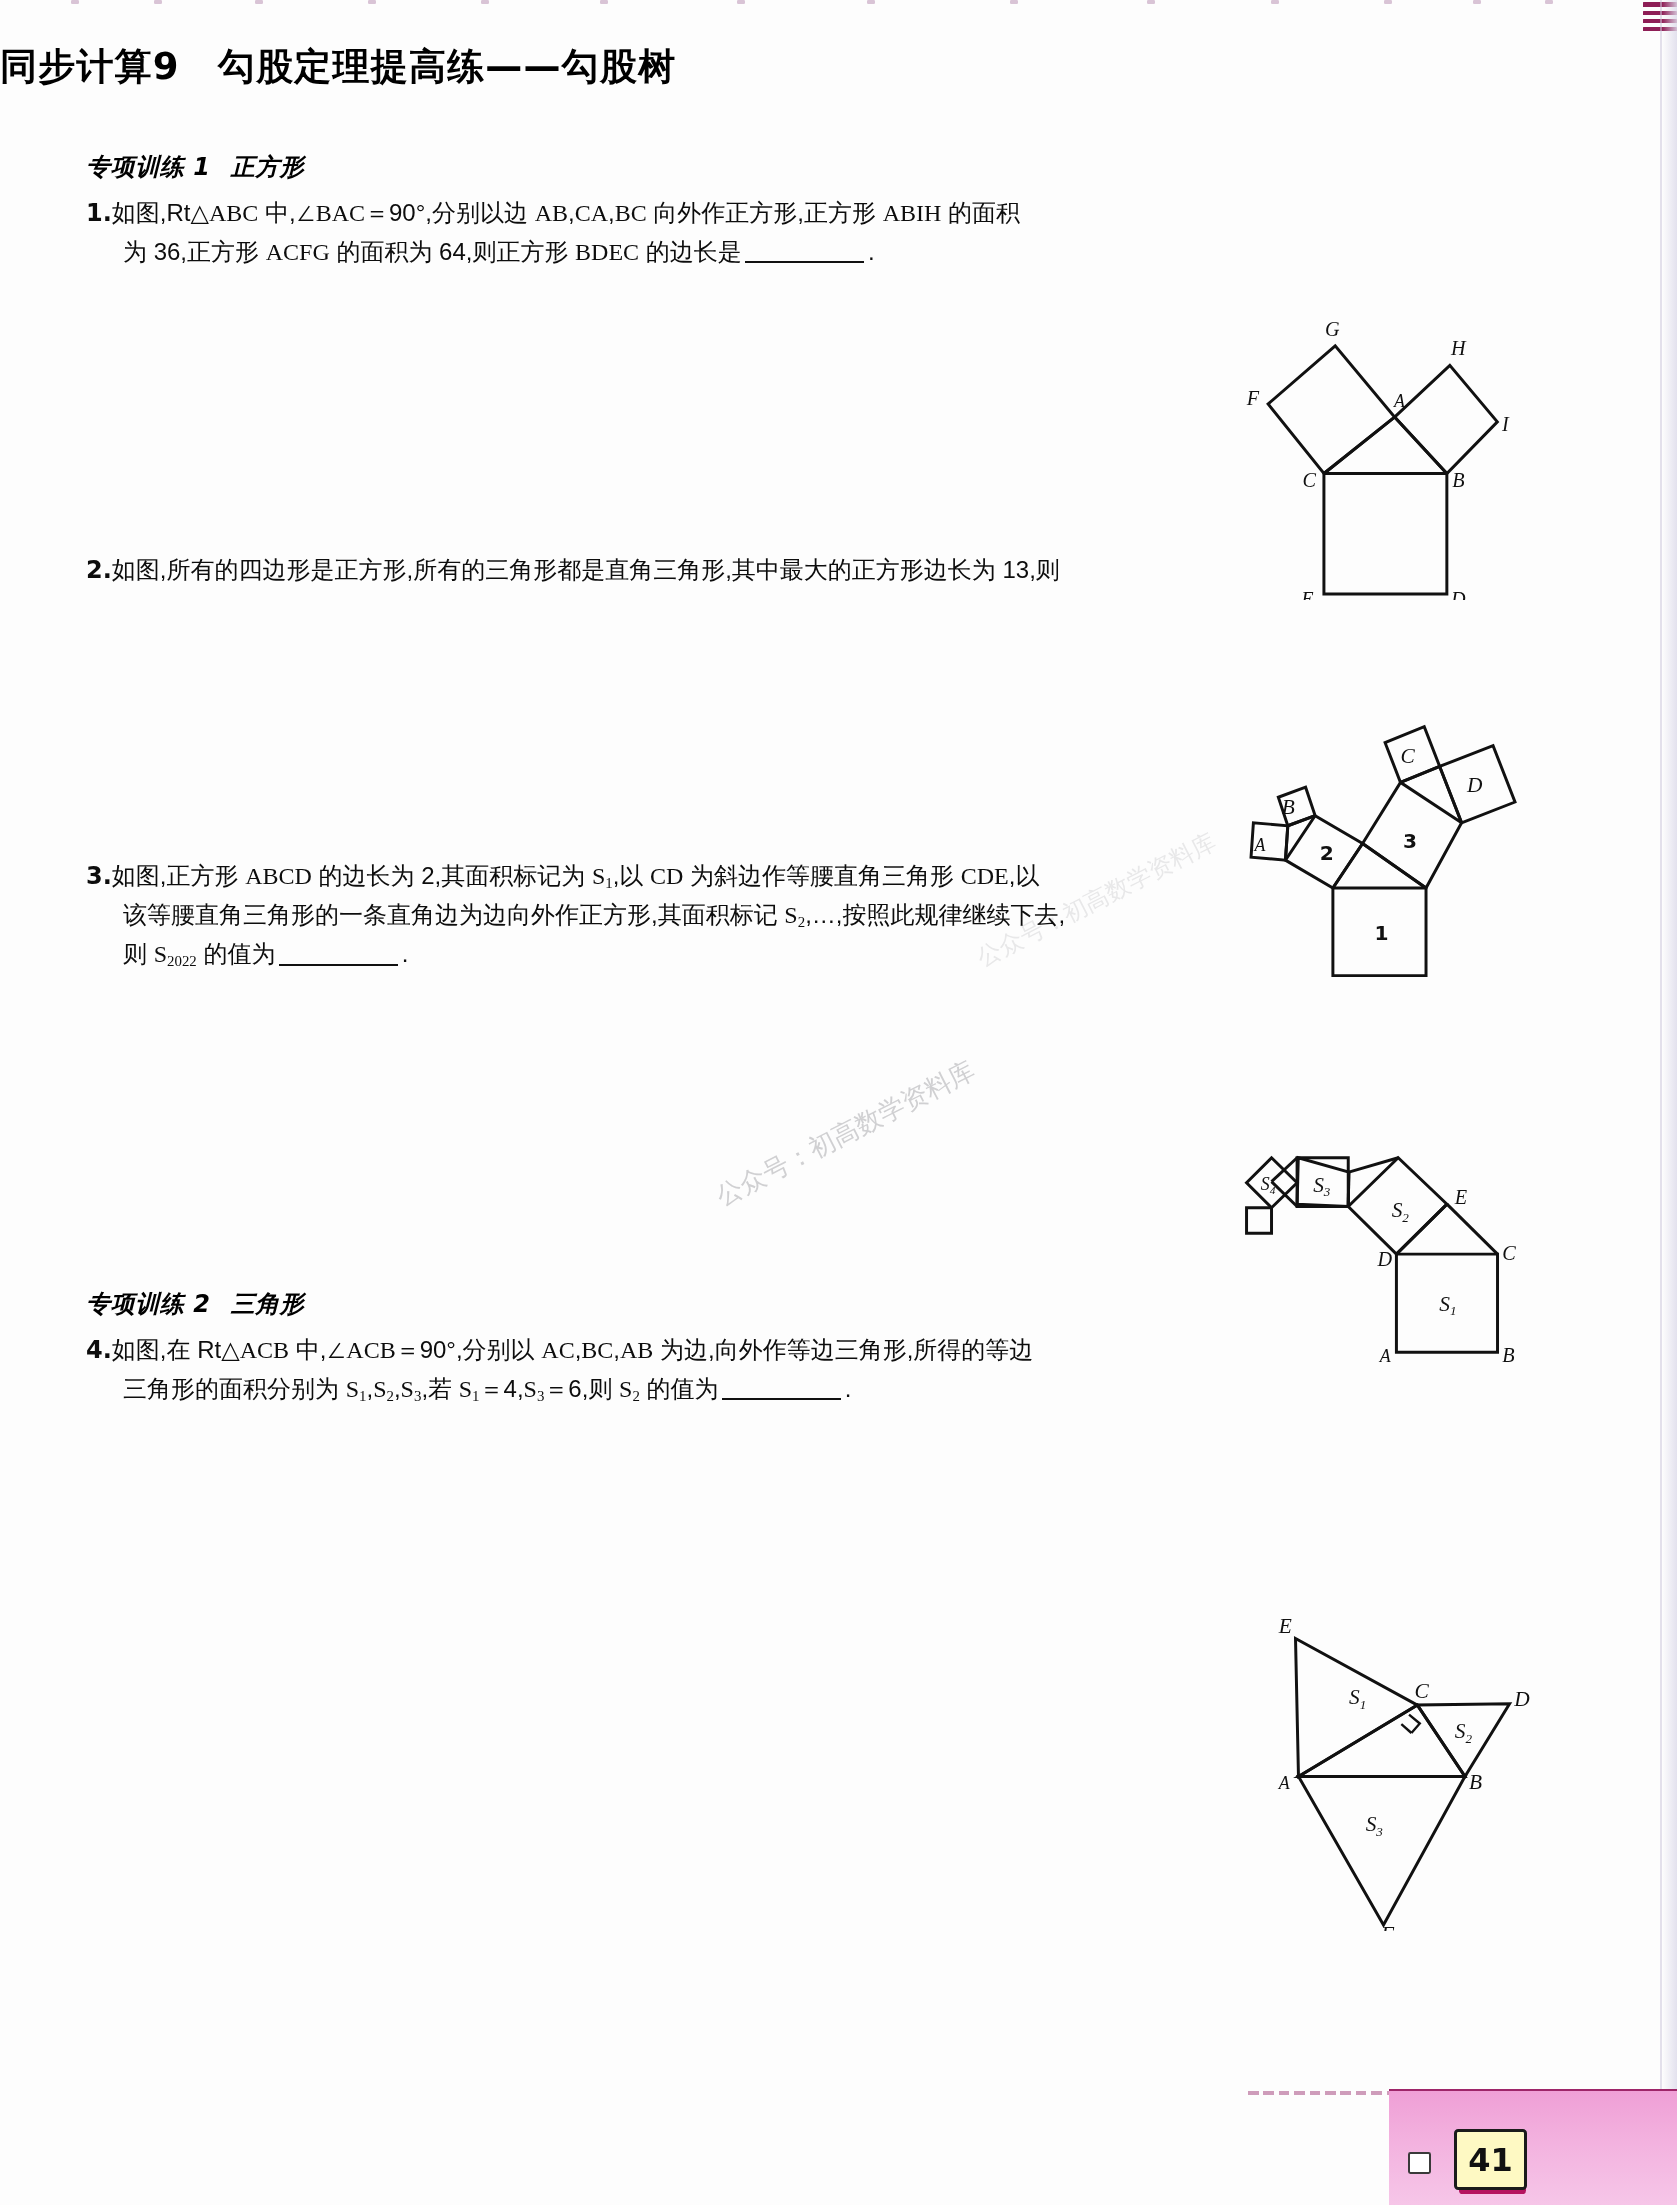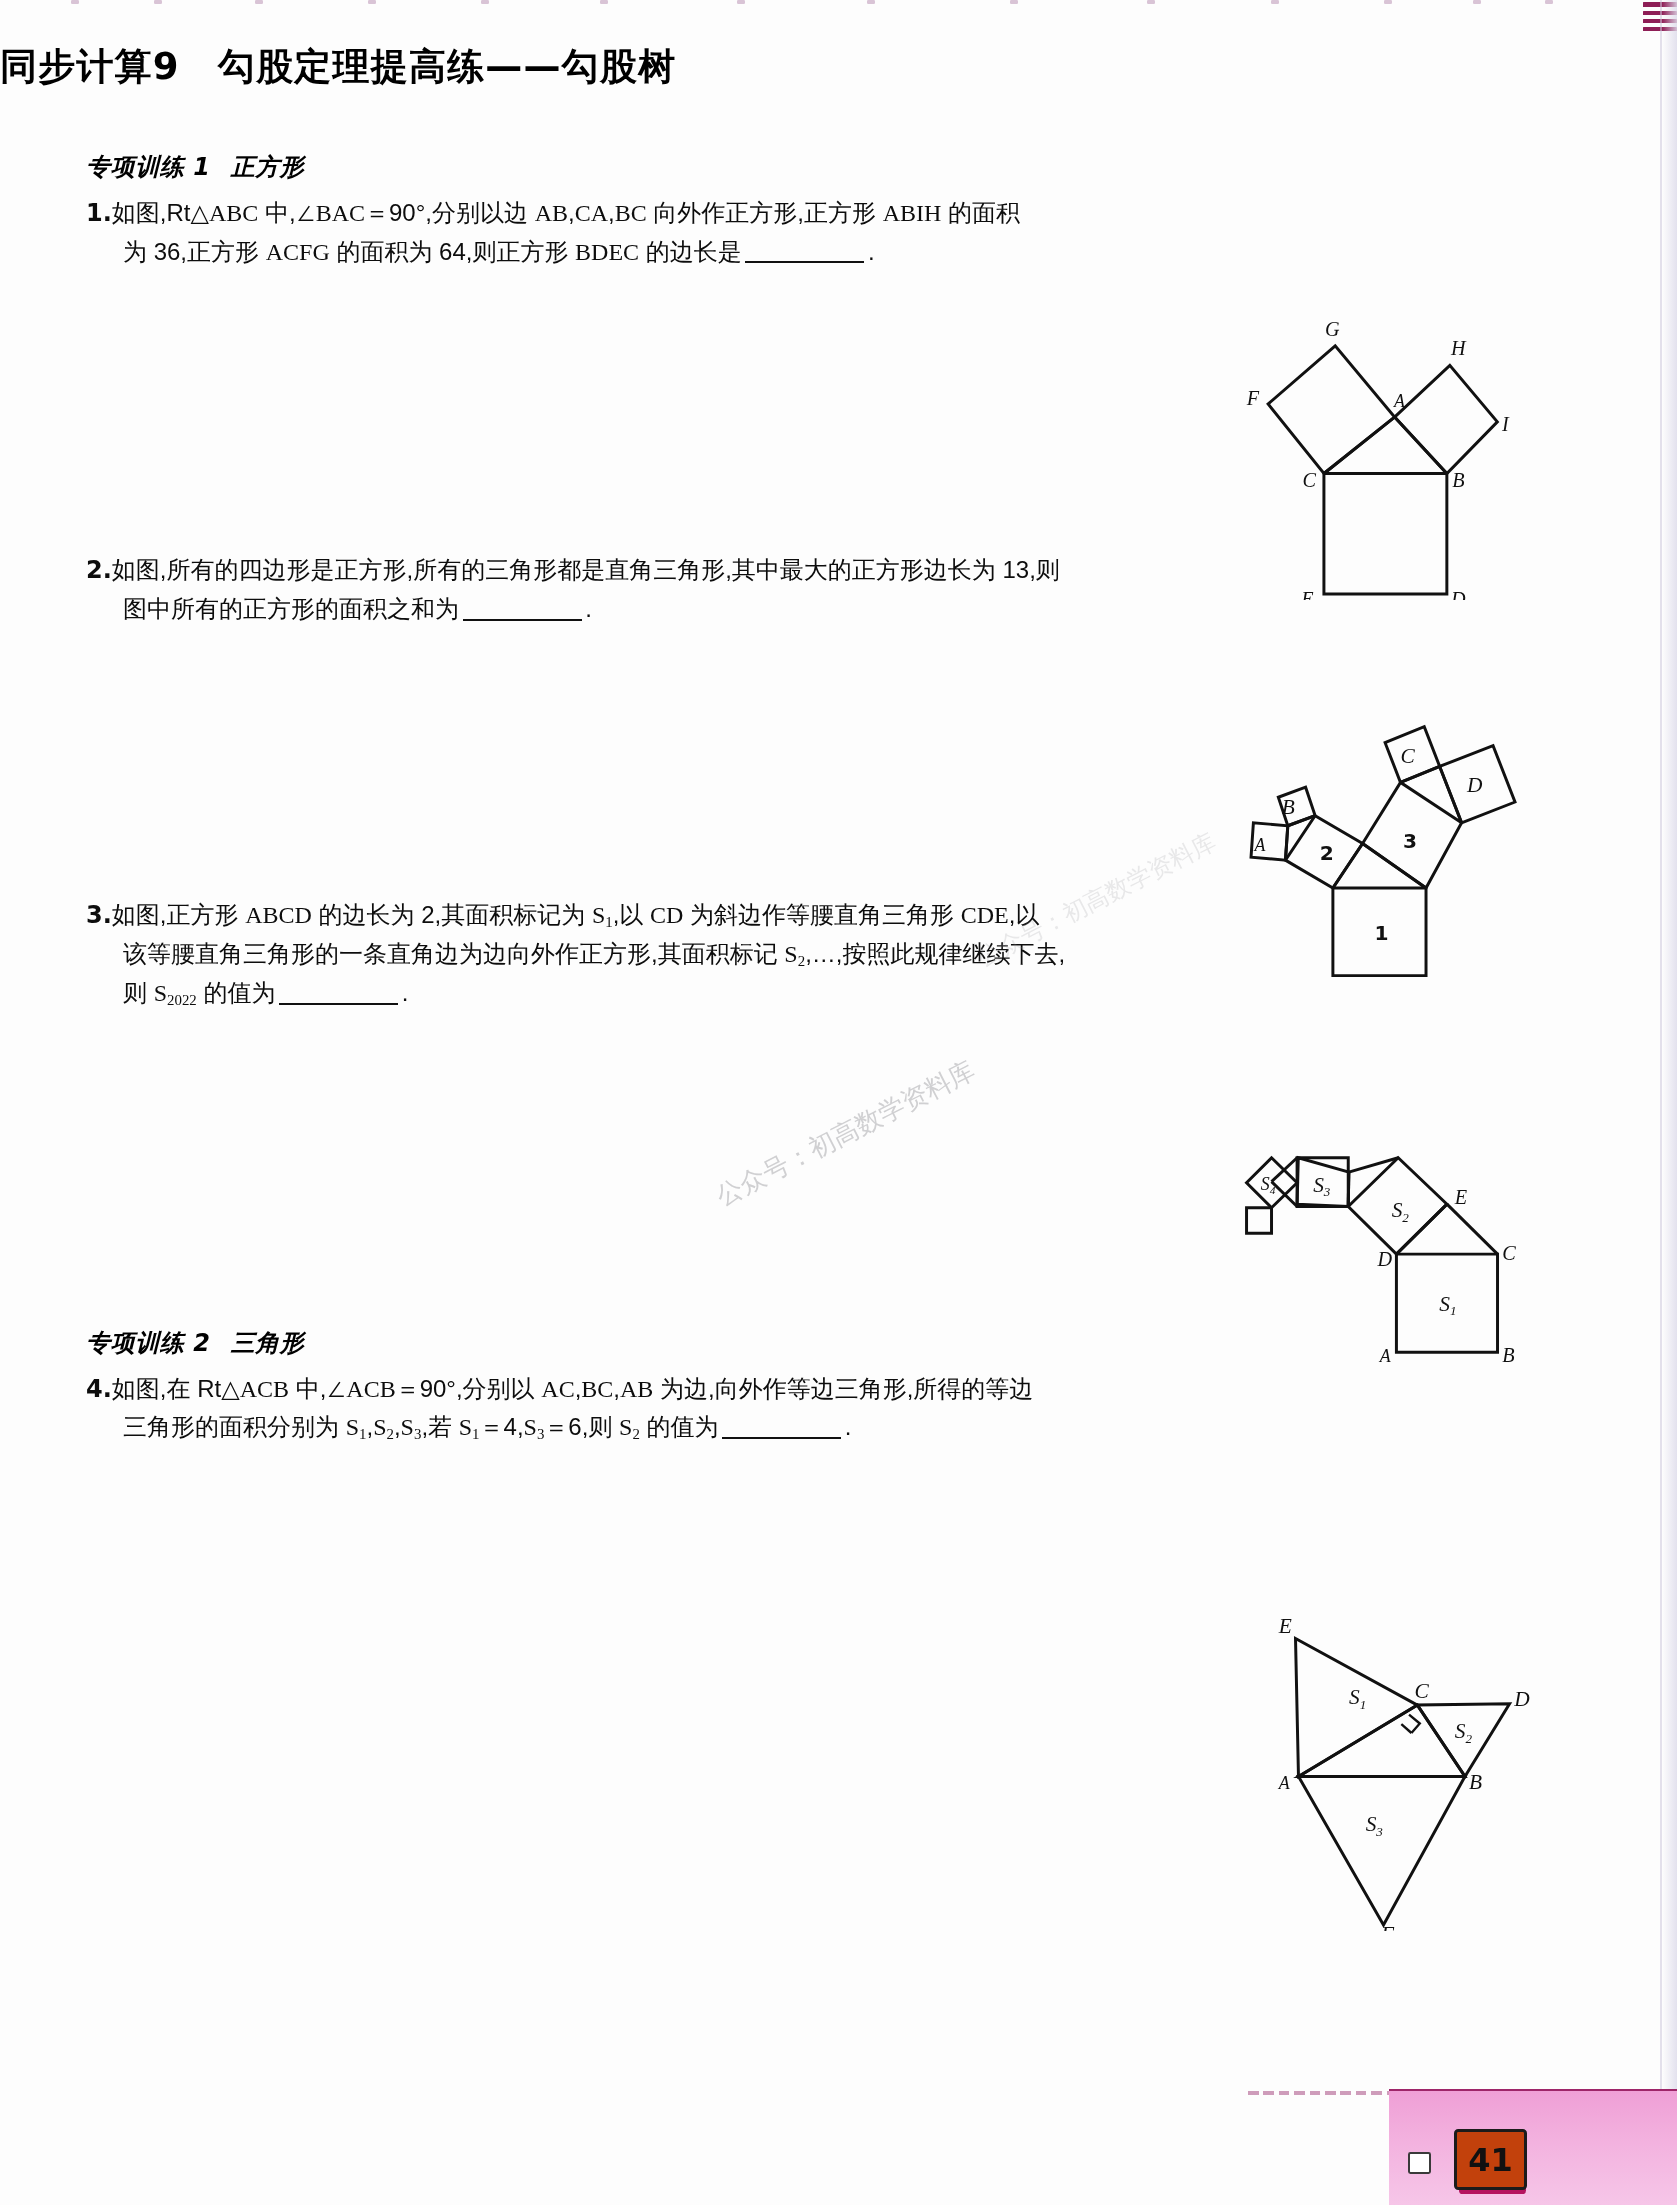--- a/index.html
+++ b/index.html
@@ -157,21 +157,21 @@
     position: absolute;
     left: 1459px; top: 2136px;
     width: 67px; height: 58px;
     background: #b5145f;
     border-radius: 3.6px;
   }
   .pagenum {
     position: absolute;
     left: 1454px; top: 2129px;
     width: 67px; height: 55px;
-    background: #c2410c;
+    background: #fef9c3;
     border: 3px solid #1b1b1b;
     border-radius: 4.2px;
     font-family: "DejaVu Sans", "Liberation Sans", sans-serif;
     font-weight: bold;
     font-size: 32px;
     color: #111;
     display: flex;
     align-items: center;
     justify-content: center;
   }
@@ -224,21 +224,20 @@
       <span>专项训练 1</span><span class="sh-gap"></span><span>正方形</span>
     </div>
 
     <p class="prob" style="margin-top:4.8px;">
       <span class="pnum">1.</span><span class="up">如图,Rt△</span><span class="ital">ABC</span><span class="up"> 中,∠</span><span class="ital">BAC</span><span class="up">＝90°,分别以边 </span><span class="ital">AB</span><span class="up">,</span><span class="ital">CA</span><span class="up">,</span><span class="ital">BC</span><span class="up"> 向外作正方形,正方形 </span><span class="ital">ABIH</span><span class="up"> 的面积</span>
       <span class="indent2"><span class="up">为 36,正方形 </span><span class="ital">ACFG</span><span class="up"> 的面积为 64,则正方形 </span><span class="ital">BDEC</span><span class="up"> 的边长是</span><span class="blank"></span><span class="up">.</span></span>
     </p>
 
     <p class="prob" style="margin-top:280px;">
       <span class="pnum">2.</span><span class="up">如图,所有的四边形是正方形,所有的三角形都是直角三角形,其中最大的正方形边长为 13,则</span>
-      <span class="indent2"><span class="up">图中所有的正方形的面积之和为</span><span class="blank"></span><span class="up">.</span></span>
     </p>
 
     <p class="prob" style="margin-top:267px;">
       <span class="pnum">3.</span><span class="up">如图,正方形 </span><span class="ital">ABCD</span><span class="up"> 的边长为 2,其面积标记为 </span><span class="ital">S</span><sub>1</sub><span class="up">,以 </span><span class="ital">CD</span><span class="up"> 为斜边作等腰直角三角形 </span><span class="ital">CDE</span><span class="up">,以</span>
       <span class="indent2"><span class="up">该等腰直角三角形的一条直角边为边向外作正方形,其面积标记 </span><span class="ital">S</span><sub>2</sub><span class="up">,…,按照此规律继续下去,</span></span>
       <span class="indent2"><span class="up">则 </span><span class="ital">S</span><sub>2022</sub><span class="up"> 的值为</span><span class="blank"></span><span class="up">.</span></span>
     </p>
 
     <div class="section-head" style="margin-top:314px;">
       <span>专项训练 2</span><span class="sh-gap"></span><span>三角形</span>

